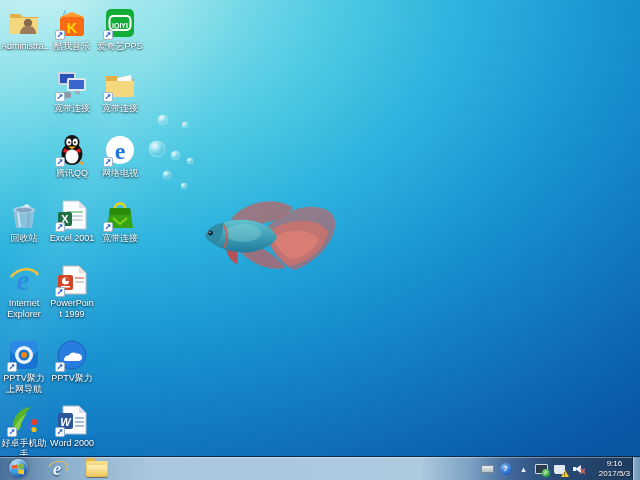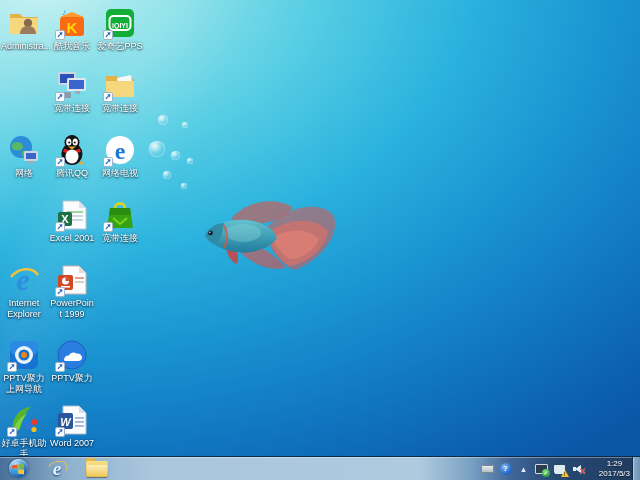--- a/index.html
+++ b/index.html
@@ -179,33 +179,20 @@
         <svg viewBox="0 0 34 34">
       <path d="M3 8h11l3 3h14v18H3z" fill="#e3b04a"></path>
       <path d="M14 10 L28 7 L30 26 L16 29 Z" fill="#f8f9fb"></path>
       <path d="M3 13h28v16H3z" fill="#f5d87d"></path>
     </svg>
         <span class="shortcut">➚</span>
       </div>
     <span class="lbl">宽带连接</span>
   </div>
 
-  <div class="cell" style="left:1px;top:133px">
-    <div class="art">
-        <svg viewBox="0 0 34 34">
-      <circle cx="14" cy="14" r="11" fill="#2d8cd8"></circle>
-      <path d="M6 10c3-2 7-1 9 1s1 5-2 6-7 0-8-2 0-4 1-5z" fill="#58b868"></path>
-      <path d="M16 18c2-1 5 0 6 2s-1 4-3 4-4-1-4-3 0-2 1-3z" fill="#58b868"></path>
-      <rect x="17" y="18" width="14" height="10" rx="1.5" fill="#cdd7e2"></rect>
-      <rect x="19" y="20" width="10" height="6" fill="#3a66cc"></rect>
-      <rect x="21" y="28" width="6" height="2.5" fill="#9eabb8"></rect>
-    </svg>
-      </div>
-    <span class="lbl">网络</span>
-  </div>
   <div class="cell" style="left:49px;top:133px">
     <div class="art">
         <svg viewBox="0 0 34 34">
       <ellipse cx="17" cy="21" rx="10.5" ry="11" fill="#141414"></ellipse>
       <circle cx="17" cy="9.5" r="7.5" fill="#141414"></circle>
       <ellipse cx="13.8" cy="9" rx="2.6" ry="3.6" fill="#fff"></ellipse>
           <ellipse cx="20.2" cy="9" rx="2.6" ry="3.6" fill="#fff"></ellipse>
       <circle cx="14.2" cy="9.5" r="1.1" fill="#111"></circle>
           <circle cx="19.8" cy="9.5" r="1.1" fill="#111"></circle>
       <path d="M13 13.5h8l-4 3z" fill="#f6a623"></path>
@@ -222,20 +209,33 @@
     <div class="art">
         <svg viewBox="0 0 34 34">
       <circle cx="17" cy="17" r="14" fill="#fff"></circle>
       <text x="17" y="26" font-size="24" font-weight="bold" fill="#1e7ad6" text-anchor="middle" font-family="Liberation Serif, serif">e</text>
     </svg>
         <span class="shortcut">➚</span>
       </div>
     <span class="lbl">网络电视</span>
   </div>
 
+  <div class="cell" style="left:1px;top:198px">
+    <div class="art">
+        <svg viewBox="0 0 34 34">
+      <path d="M12 10 L20 6 L24 9 L16 13 Z" fill="#f2f6fa" opacity=".9"></path>
+      <ellipse cx="17" cy="12" rx="11" ry="3.5" fill="#bcd2e4" opacity=".85"></ellipse>
+      <path d="M6 12 L9 30 L25 30 L28 12 C24 15 10 15 6 12 Z" fill="#a9c4dc" opacity=".7"></path>
+      <path d="M11 14.5 L13 29" stroke="#e4eef6" stroke-width="2" opacity=".8"></path>
+      <path d="M22 14.5 L21 29" stroke="#7fa2c0" stroke-width="2" opacity=".6"></path>
+      <ellipse cx="17" cy="12" rx="8" ry="2.2" fill="#5f87ac" opacity=".6"></ellipse>
+    </svg>
+      </div>
+    <span class="lbl">回收站</span>
+  </div>
   <div class="cell" style="left:49px;top:198px">
     <div class="art">
         <svg viewBox="0 0 34 34">
       <path d="M8 3h16l7 7v21H8z" fill="#fbfcfd" stroke="#b9c4ce" stroke-width="1"></path>
       <path d="M24 3l7 7h-7z" fill="#dbe3ea"></path>
       <rect x="12" y="13" width="16" height="2" fill="#9fd4a4"></rect>
           <rect x="12" y="17" width="16" height="2" fill="#cfd8e0"></rect>
       <rect x="12" y="21" width="16" height="2" fill="#cfd8e0"></rect>
       <rect x="3" y="14" width="14" height="14" rx="2" fill="#1f7145"></rect>
       <text x="10" y="25" font-size="11" font-weight="bold" fill="#fff" text-anchor="middle">X</text>
@@ -327,21 +327,21 @@
       <path d="M8 3h16l7 7v21H8z" fill="#fbfcfd" stroke="#aebdd0" stroke-width="1"></path>
       <path d="M24 3l7 7h-7z" fill="#d8e0ec"></path>
       <rect x="20" y="14" width="9" height="1.8" fill="#9fb6d8"></rect>
           <rect x="20" y="18" width="9" height="1.8" fill="#9fb6d8"></rect>
       <rect x="20" y="22" width="9" height="1.8" fill="#9fb6d8"></rect>
       <rect x="3" y="10" width="15" height="16" rx="2" fill="#2b579a"></rect>
       <text x="10.5" y="22.5" font-size="11" font-weight="bold" font-style="italic" fill="#fff" text-anchor="middle">W</text>
     </svg>
         <span class="shortcut">➚</span>
       </div>
-    <span class="lbl">Word 2007</span>
+    <span class="lbl">Word 2000</span>
   </div>
 
   <div id="taskbar">
     <div class="tbtn" id="orb">
       <div class="ball">
         <svg width="12" height="12" viewBox="0 0 12 12">
           <path d="M0 2.5 L5.4 1.6 V5.6 H0 Z" fill="#f1582c"></path>
           <path d="M6.2 1.5 L12 .6 V5.6 H6.2 Z" fill="#7fbb42"></path>
           <path d="M0 6.4 H5.4 V10.4 L0 9.5 Z" fill="#2f9fe8"></path>
           <path d="M6.2 6.4 H12 V11.4 L6.2 10.5 Z" fill="#fdc62f"></path>
@@ -376,18 +376,18 @@
           <span class="warn"></span>
       </div>
       <div class="tico" id="ico-vol">
         <span class="box"></span>
           <span class="spk"></span>
           <span class="x">✕</span>
       </div>
     </div>
 
     <div id="clock">
-      <span>1:29</span>
+      <span>9:16</span>
       <span>2017/5/3</span>
     </div>
     <div id="showdesk"></div>
   </div>
 </div>
 
 </body></html>

